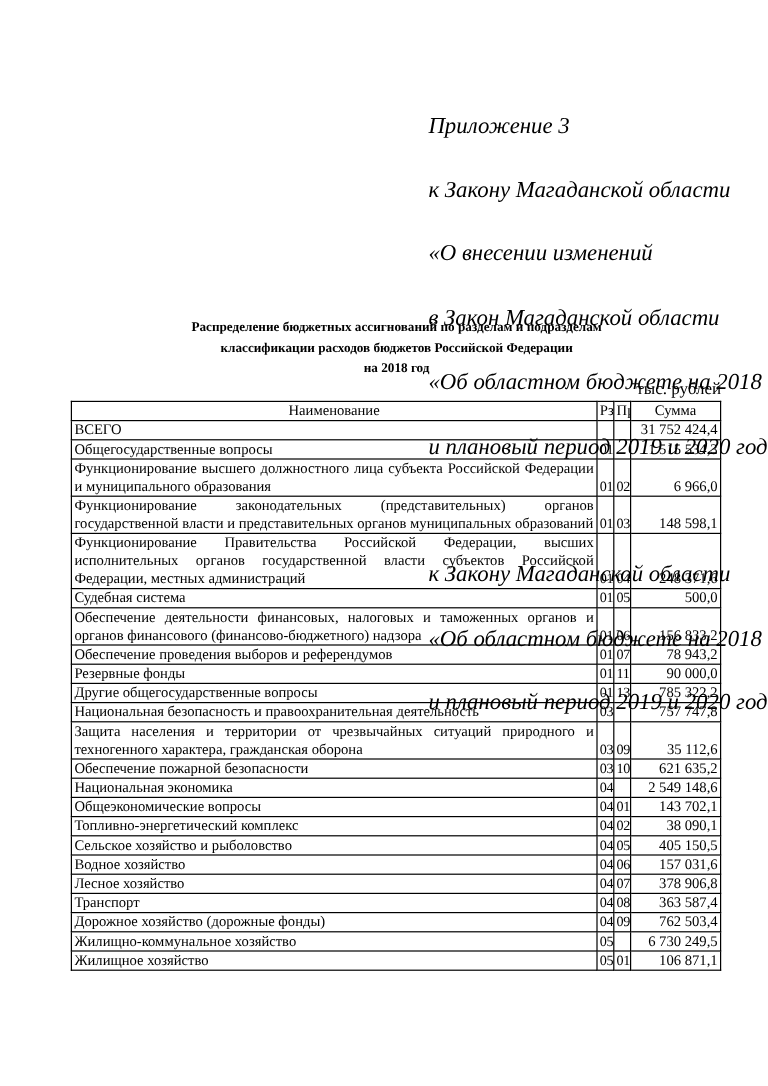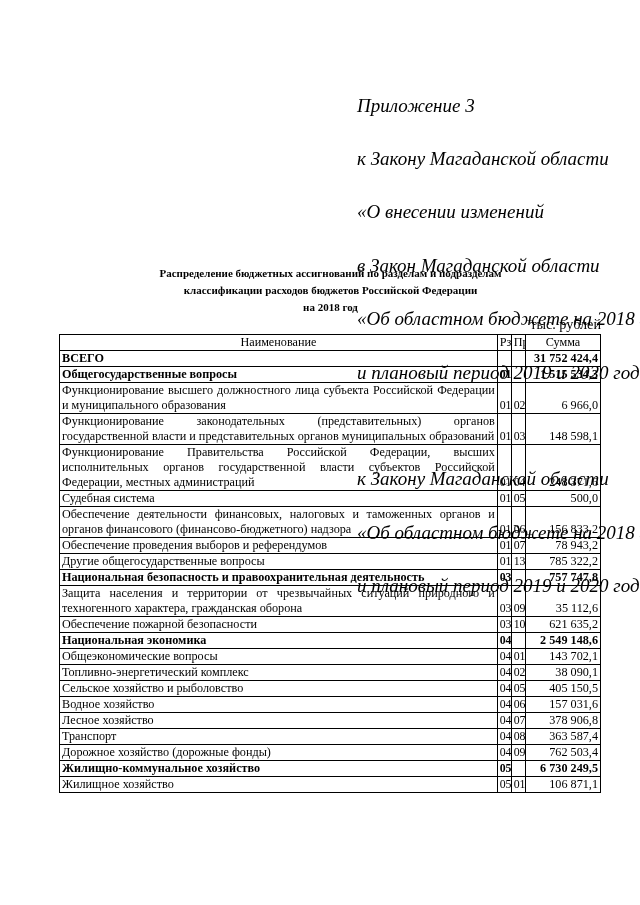--- a/index.html
+++ b/index.html
@@ -30,21 +30,21 @@
     font-weight: normal; overflow: hidden;
   }
   table.budget th { text-align: center; height: 15px; }
   col.c-name { width: 437px; }
   col.c-rz { width: 14px; }
   col.c-pr { width: 14px; }
   col.c-sum { width: 75px; }
   td.name { text-align: justify; text-align-last: left; padding-left: 3px; }
   td.code { padding: 0 0 0 1px; text-align: left; letter-spacing: -0.3px; font-size: 11.8px; }
   td.sum { text-align: right; padding-right: 2px; white-space: nowrap; }
-  tr.bold td { font-weight: bold; }
+  tr.bold td { font-weight: normal; }
 </style>
 </head>
 <body>
 
 <div class="appendix">
   <div>Приложение 3</div>
   <div>к Закону Магаданской области</div>
   <div>«О внесении изменений</div>
   <div>в Закон Магаданской области</div>
   <div>«Об областном бюджете на 2018 год</div>
@@ -121,20 +121,26 @@
         <td class="code">06</td>
         <td class="sum">156 833,2</td>
       </tr>
       <tr>
         <td class="name">Обеспечение проведения выборов и референдумов</td>
         <td class="code">01</td>
         <td class="code">07</td>
         <td class="sum">78 943,2</td>
       </tr>
       <tr>
+        <td class="name">Резервные фонды</td>
+        <td class="code">01</td>
+        <td class="code">11</td>
+        <td class="sum">90 000,0</td>
+      </tr>
+      <tr>
         <td class="name">Другие общегосударственные вопросы</td>
         <td class="code">01</td>
         <td class="code">13</td>
         <td class="sum">785 322,2</td>
       </tr>
       <tr class="bold">
         <td class="name">Национальная безопасность и правоохранительная деятельность</td>
         <td class="code">03</td>
         <td class="code"></td>
         <td class="sum">757 747,8</td>

